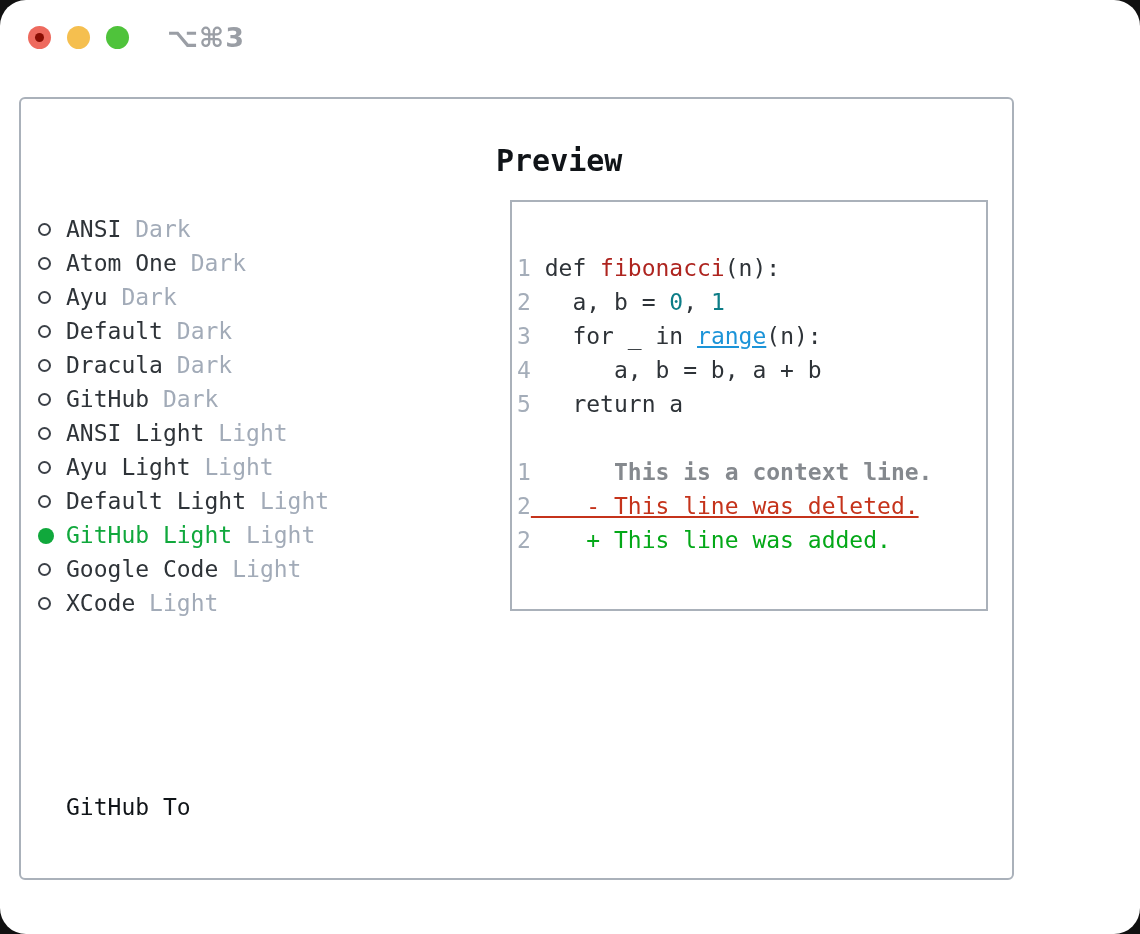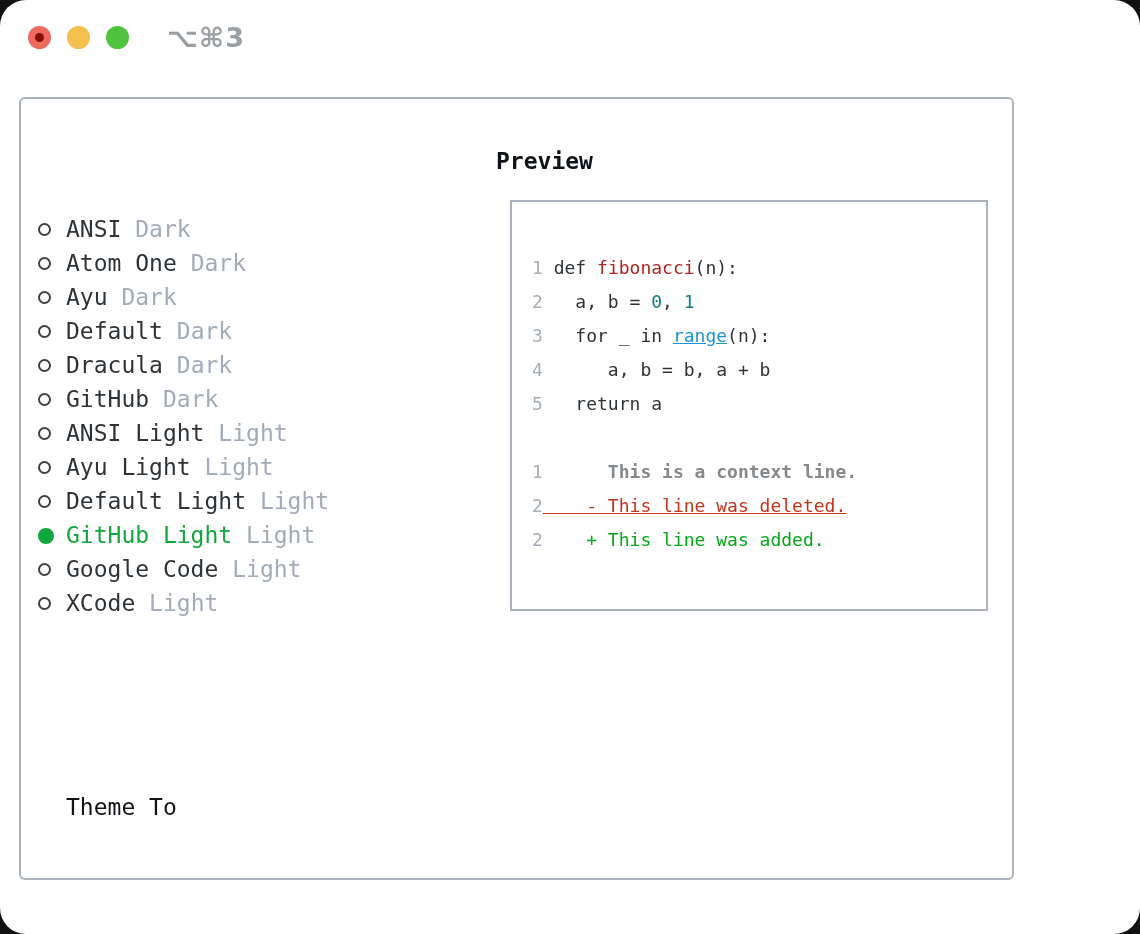--- a/index.html
+++ b/index.html
@@ -41,26 +41,26 @@
   .prompt{font-weight:bold; color:var(--heading);}
   .ring{display:inline-block; width:13px; height:13px; border:2.5px solid var(--ring); border-radius:50%; vertical-align:1px;}
   .dot{display:inline-block; width:16px; height:16px; background:var(--green); border-radius:50%; vertical-align:-1px;}
   .h-label{font-weight:bold; color:var(--heading);}
   .tname{color:var(--item);}
   .tvariant{color:var(--variant);}
   .row.selected .tname{color:var(--green);}
   .apply-label{color:var(--heading);}
   .spacer{height:34px;}
   
-  .preview-title{position:absolute; left:475px; top:45px; font-size:23px; line-height:34px; font-weight:bold; color:var(--heading);}
+  .preview-title{position:absolute; left:475px; top:45px; font-size:30px; line-height:34px; font-weight:bold; color:var(--heading);}
   .preview-box{
     position:absolute; left:489px; top:101px; width:478px; height:411px;
     border:2px solid var(--border); background:var(--window-bg);
   }
-  .code{position:absolute; left:20px; top:49px; font-size:18px; line-height:34px; white-space:pre;}
+  .code{position:absolute; left:5px; top:49px; font-size:23px; line-height:34px; white-space:pre;}
   .code .line{height:34px;}
   .ln{color:var(--ln);} .c{color:var(--code);} .fn{color:var(--fn);}
   .num{color:var(--num);} .bi{color:var(--bi);text-decoration:underline;}
   .ctx{color:var(--ctx);font-weight:bold;} .del{color:var(--del);text-decoration:underline;} .add{color:var(--add);}
 </style>
 </head>
 <body>
 
 <div class="window">
 
@@ -71,21 +71,21 @@
     <span class="tdot yellow"></span>
     <span class="tdot green"></span>
     <span class="wtitle">⌥⌘3</span>
   </div>
 
   <div class="frame">
 
     <div class="panel">
       <div id="theme-list"><div class="row"><span class="marker"><span class="ring"></span></span><span class="tname">ANSI</span> <span class="tvariant">Dark</span></div><div class="row"><span class="marker"><span class="ring"></span></span><span class="tname">Atom One</span> <span class="tvariant">Dark</span></div><div class="row"><span class="marker"><span class="ring"></span></span><span class="tname">Ayu</span> <span class="tvariant">Dark</span></div><div class="row"><span class="marker"><span class="ring"></span></span><span class="tname">Default</span> <span class="tvariant">Dark</span></div><div class="row"><span class="marker"><span class="ring"></span></span><span class="tname">Dracula</span> <span class="tvariant">Dark</span></div><div class="row"><span class="marker"><span class="ring"></span></span><span class="tname">GitHub</span> <span class="tvariant">Dark</span></div><div class="row"><span class="marker"><span class="ring"></span></span><span class="tname">ANSI Light</span> <span class="tvariant">Light</span></div><div class="row"><span class="marker"><span class="ring"></span></span><span class="tname">Ayu Light</span> <span class="tvariant">Light</span></div><div class="row"><span class="marker"><span class="ring"></span></span><span class="tname">Default Light</span> <span class="tvariant">Light</span></div><div class="row selected"><span class="marker"><span class="dot"></span></span><span class="tname">GitHub Light</span> <span class="tvariant">Light</span></div><div class="row"><span class="marker"><span class="ring"></span></span><span class="tname">Google Code</span> <span class="tvariant">Light</span></div><div class="row"><span class="marker"><span class="ring"></span></span><span class="tname">XCode</span> <span class="tvariant">Light</span></div></div>
       <div class="spacer"></div>
-      <div class="row"><span class="marker"></span><span class="apply-label">Theme To</span></div>
+      <div class="row"><span class="marker"></span><span class="apply-label">GitHub To</span></div>
       
       
       
       
     </div>
 
     <div class="preview-title">Preview</div>
 
     <div class="preview-box">
       <div class="code" id="preview-code"><div class="line"><span class="ln">1 </span><span class="c">def </span><span class="fn">fibonacci</span><span class="c">(n):</span></div><div class="line"><span class="ln">2</span><span class="c">   a, b = </span><span class="num">0</span><span class="c">, </span><span class="num">1</span></div><div class="line"><span class="ln">3</span><span class="c">   for _ in </span><span class="bi">range</span><span class="c">(n):</span></div><div class="line"><span class="ln">4</span><span class="c">      a, b = b, a + b</span></div><div class="line"><span class="ln">5</span><span class="c">   return a</span></div><div class="line">&nbsp;</div><div class="line"><span class="ln">1</span><span class="ctx">      This is a context line.</span></div><div class="line"><span class="ln">2</span><span class="del">    - This line was deleted.</span></div><div class="line"><span class="ln">2</span><span class="add">    + This line was added.</span></div></div>

